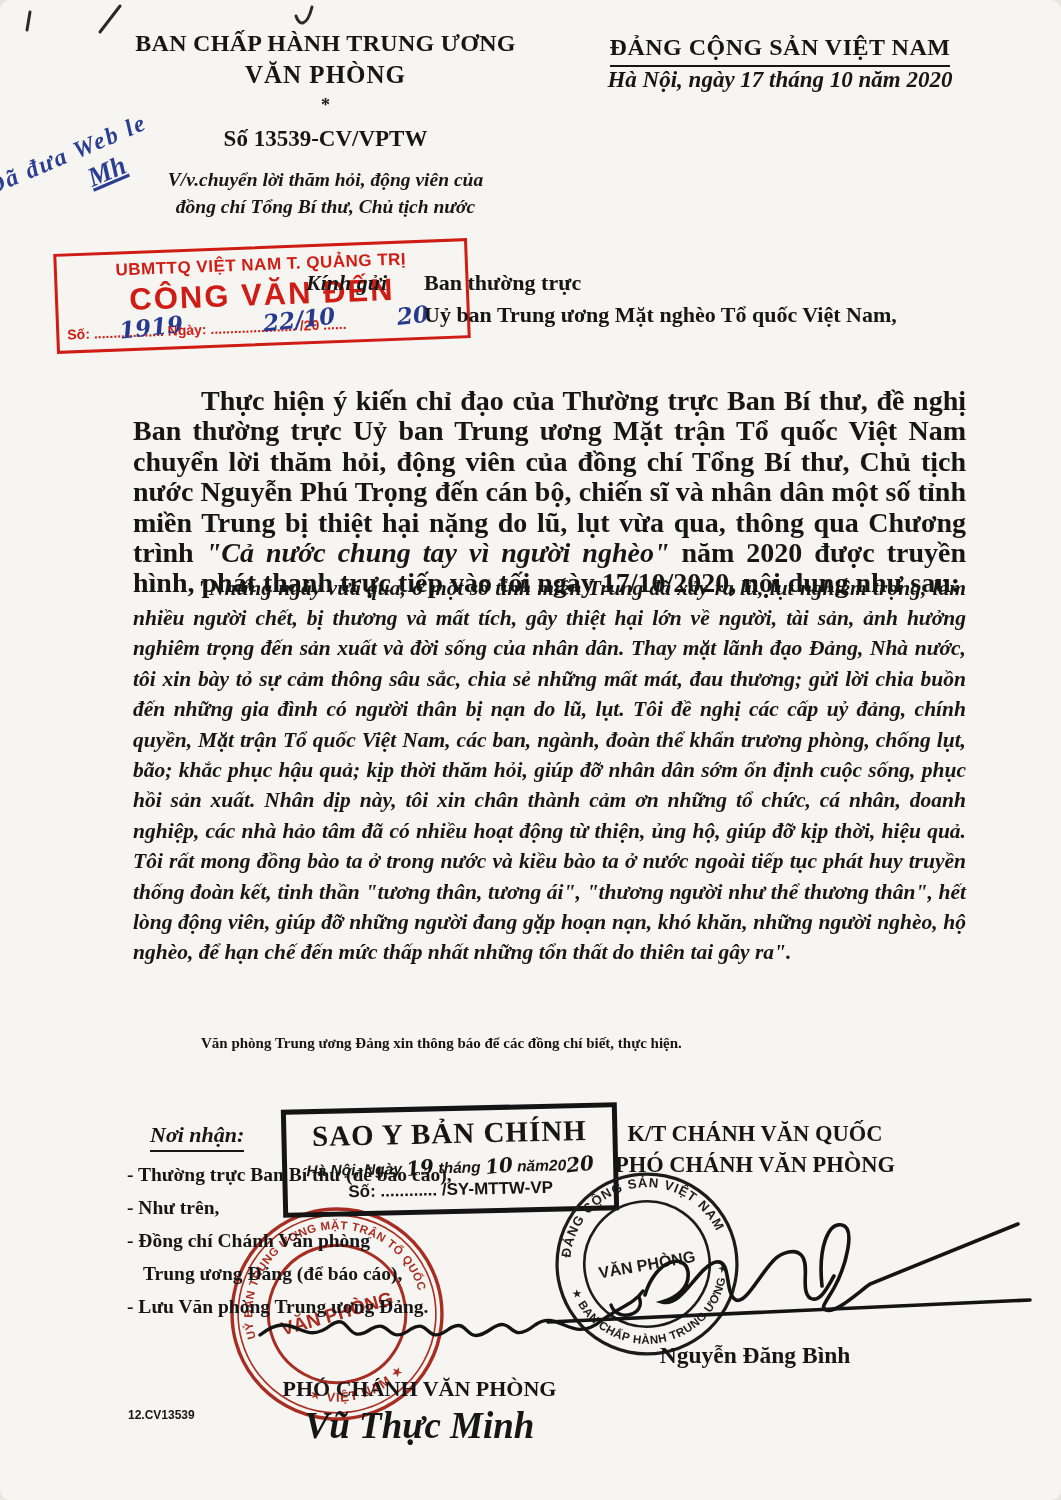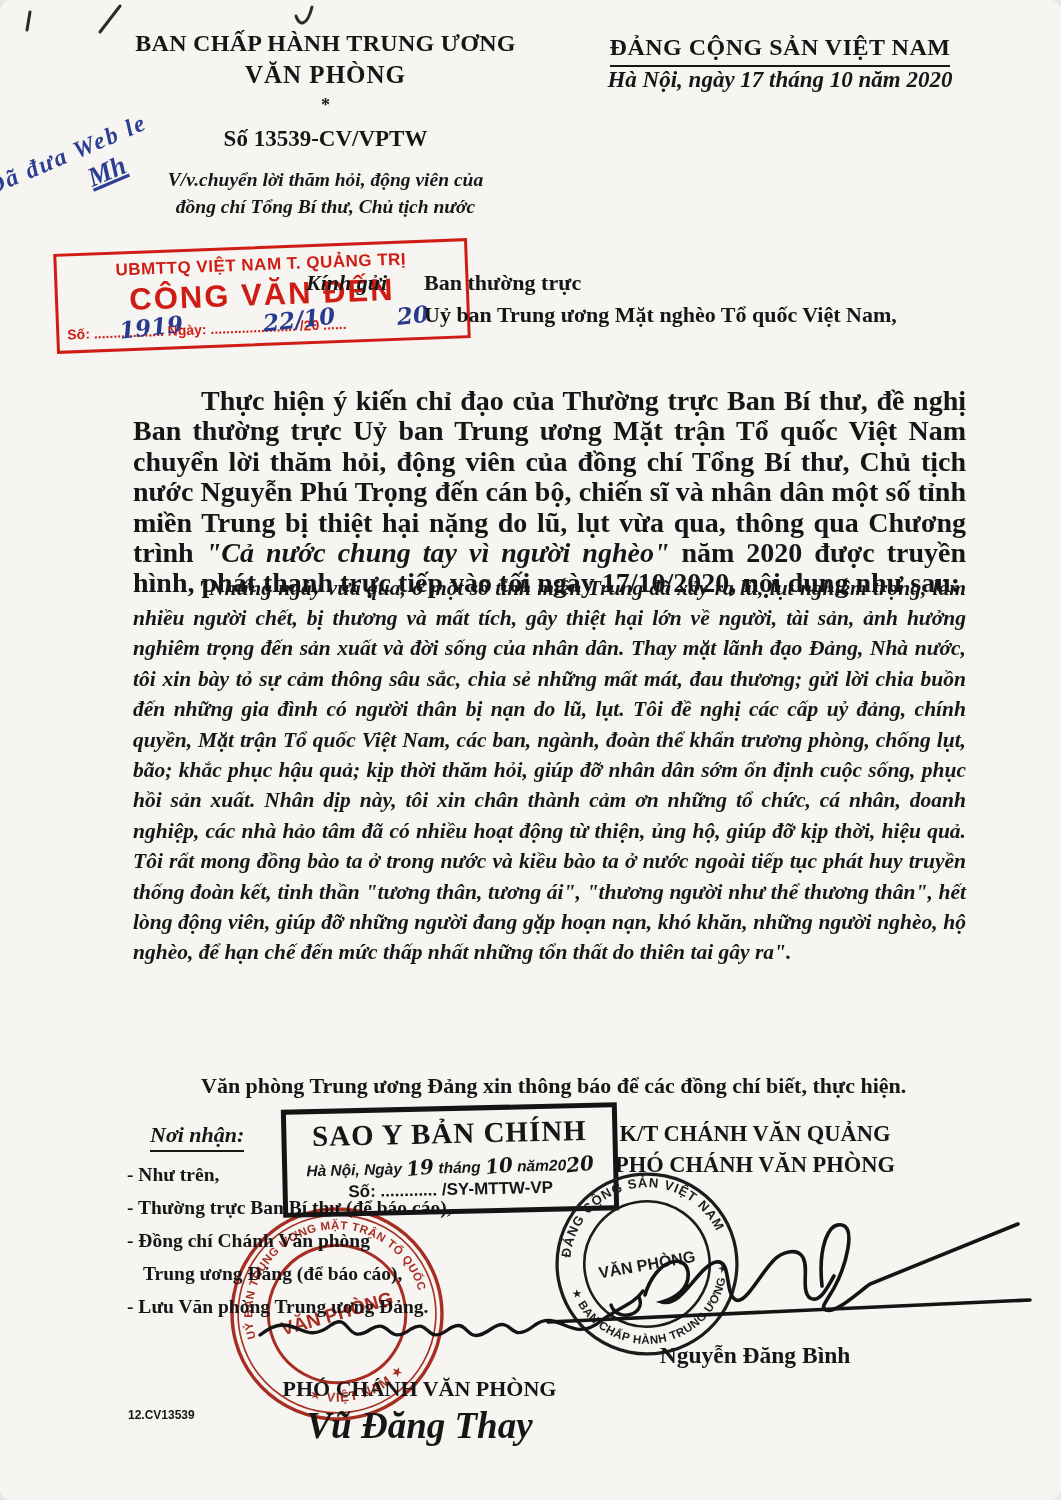--- a/index.html
+++ b/index.html
@@ -39,21 +39,21 @@
   .cvd-hw.n3{left:330px;top:-12px;}
   
   .kinh-gui{left:306px;top:270px;z-index:2;font-size:22px;font-weight:700;}
   .kg-sal{display:inline-block;width:118px;font-style:italic;}
   .kg-l2{margin:6px 0 0 118px;}
   
   .para{left:133px;width:833px;text-align:justify;z-index:2;}
   .p1{top:358px;font-size:28px;font-weight:700;line-height:30.4px;text-indent:68px;}
   .p1 .it{font-style:italic;}
   .pq{top:551px;font-size:21.5px;font-weight:700;font-style:italic;line-height:30.4px;text-indent:64px;}
-  .pc{top:1049px;font-size:22px;font-weight:700;line-height:30px;text-indent:68px;}
+  .pc{top:1013px;font-size:15px;font-weight:700;line-height:30px;text-indent:68px;}
   
   .noinhan-label{left:150px;top:1122px;font-size:22px;font-weight:800;font-style:italic;
     border-bottom:2.5px solid #161616;padding-bottom:2px;z-index:2;text-align:center;}
   .noinhan{left:127px;top:1158px;width:330px;font-size:19.5px;font-weight:700;line-height:33px;z-index:2;}
   .noinhan .cont{padding-left:16px;}
   
   .saoy{left:282px;top:1106px;width:318px;padding:6px 4px 9px;transform:rotate(-1.3deg);
     border:5px solid #141414;text-align:center;z-index:3;}
   .saoy-title{font-size:29px;font-weight:800;letter-spacing:1px;white-space:nowrap;}
   .saoy-date{font-family:"Liberation Sans","DejaVu Sans",sans-serif;font-size:15.5px;
@@ -135,22 +135,22 @@
   </div>
 
   <p class="abs para p1"><span>Thực hiện ý kiến chỉ đạo của Thường trực Ban Bí thư, đề nghị Ban thường trực Uỷ ban Trung ương Mặt trận Tổ quốc Việt Nam chuyển lời thăm hỏi, động viên của đồng chí Tổng Bí thư, Chủ tịch nước Nguyễn Phú Trọng đến cán bộ, chiến sĩ và nhân dân một số tỉnh miền Trung bị thiệt hại nặng do lũ, lụt vừa qua, thông qua Chương trình </span><span class="it">"Cả nước chung tay vì người nghèo"</span><span> năm 2020 được truyền hình, phát thanh trực tiếp vào tối ngày 17/10/2020, nội dung như sau:</span></p>
 
   <p class="abs para pq">"Những ngày vừa qua, ở một số tỉnh miền Trung đã xảy ra lũ, lụt nghiêm trọng, làm nhiều người chết, bị thương và mất tích, gây thiệt hại lớn về người, tài sản, ảnh hưởng nghiêm trọng đến sản xuất và đời sống của nhân dân. Thay mặt lãnh đạo Đảng, Nhà nước, tôi xin bày tỏ sự cảm thông sâu sắc, chia sẻ những mất mát, đau thương; gửi lời chia buồn đến những gia đình có người thân bị nạn do lũ, lụt. Tôi đề nghị các cấp uỷ đảng, chính quyền, Mặt trận Tổ quốc Việt Nam, các ban, ngành, đoàn thể khẩn trương phòng, chống lụt, bão; khắc phục hậu quả; kịp thời thăm hỏi, giúp đỡ nhân dân sớm ổn định cuộc sống, phục hồi sản xuất. Nhân dịp này, tôi xin chân thành cảm ơn những tổ chức, cá nhân, doanh nghiệp, các nhà hảo tâm đã có nhiều hoạt động từ thiện, ủng hộ, giúp đỡ kịp thời, hiệu quả. Tôi rất mong đồng bào ta ở trong nước và kiều bào ta ở nước ngoài tiếp tục phát huy truyền thống đoàn kết, tinh thần "tương thân, tương ái", "thương người như thể thương thân", hết lòng động viên, giúp đỡ những người đang gặp hoạn nạn, khó khăn, những người nghèo, hộ nghèo, để hạn chế đến mức thấp nhất những tổn thất do thiên tai gây ra".</p>
 
   <p class="abs para pc">Văn phòng Trung ương Đảng xin thông báo để các đồng chí biết, thực hiện.</p>
 
   <div class="abs noinhan-label">Nơi nhận:</div>
   <div class="abs noinhan">
+    <div>- Thường trực Ban Bí thư (để báo cáo),</div>
     <div>- Như trên,</div>
-    <div>- Thường trực Ban Bí thư (để báo cáo),</div>
     <div>- Đồng chí Chánh Văn phòng</div>
     <div class="cont">Trung ương Đảng (để báo cáo),</div>
     <div>- Lưu Văn phòng Trung ương Đảng.</div>
   </div>
 
   <div class="abs saoy">
     <div class="saoy-title">SAO Y BẢN CHÍNH</div>
     <div class="saoy-date">
       <span>Hà Nội, Ngày</span>
       <span class="saoy-hw">19</span>
@@ -159,21 +159,21 @@
       <span>năm</span><span>20</span><span class="saoy-hw">20</span>
     </div>
     <div class="saoy-so">
       <span>Số:</span>
       <span>............</span>
       <span>/SY-MTTW-VP</span>
     </div>
   </div>
 
   <div class="abs rtitles">
-    <div>K/T CHÁNH VĂN QUẢNG</div>
+    <div>K/T CHÁNH VĂN QUỐC</div>
     <div>PHÓ CHÁNH VĂN PHÒNG</div>
   </div>
   <div class="abs rname">Nguyễn Đăng Bình</div>
 
   <svg class="abs seal-black" width="192" height="192" viewBox="0 0 190 190">
     <defs>
       <path id="bsTop" d="M 19 95 A 76 76 0 1 1 171 95"></path>
       <path id="bsBot" d="M 16 95 A 79 79 0 1 0 174 95"></path>
     </defs>
     <circle cx="95" cy="95" r="89" fill="none" stroke="#1c1c1c" stroke-width="3.2"></circle>
@@ -205,17 +205,17 @@
   </svg>
 
   <svg class="abs sig" style="left:235px;top:1263px" width="430" height="105" viewBox="0 0 430 105">
     <g fill="none" stroke="#141414" stroke-width="3.4" stroke-linecap="round">
       <path d="M 25 72 C 60 44 66 86 96 62 C 116 48 110 84 136 66 C 156 54 152 84 176 66 C 196 54 190 84 214 66 C 236 52 228 86 256 66 C 280 50 272 84 300 62 C 324 45 336 82 366 58 C 384 44 398 42 408 28"></path>
       <path d="M 404 34 C 412 52 382 60 376 42"></path>
     </g>
   </svg>
 
   <div class="abs ltitle">PHÓ CHÁNH VĂN PHÒNG</div>
-  <div class="abs lname">Vũ Đăng Thay</div>
+  <div class="abs lname">Vũ Thực Minh</div>
 
   <div class="abs doccode">12.CV13539</div>
 
 </div>
 
 </body></html>

